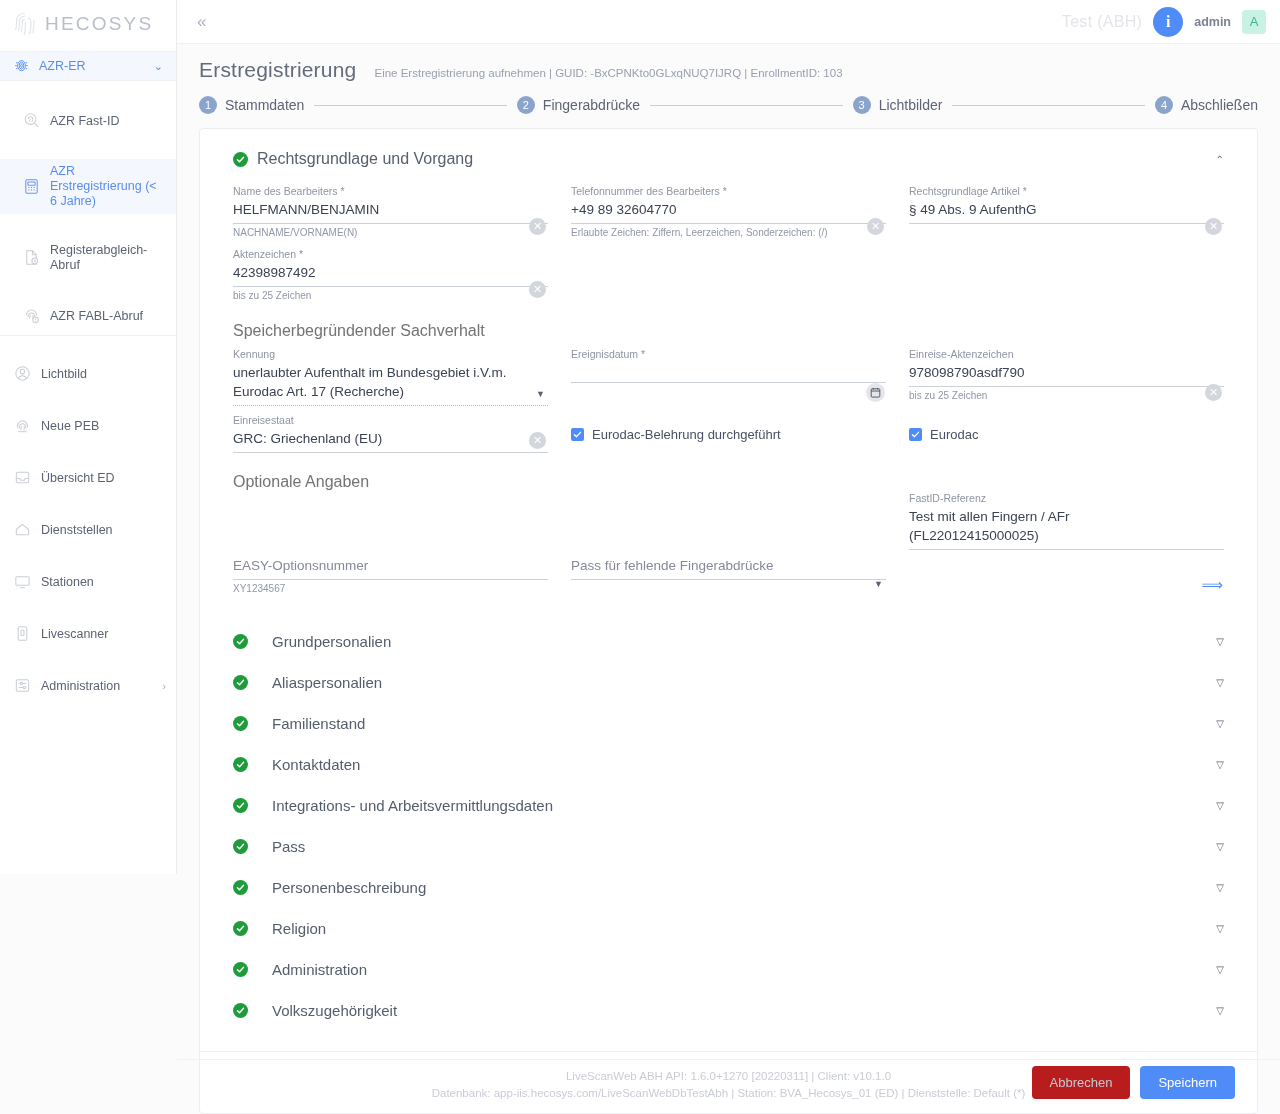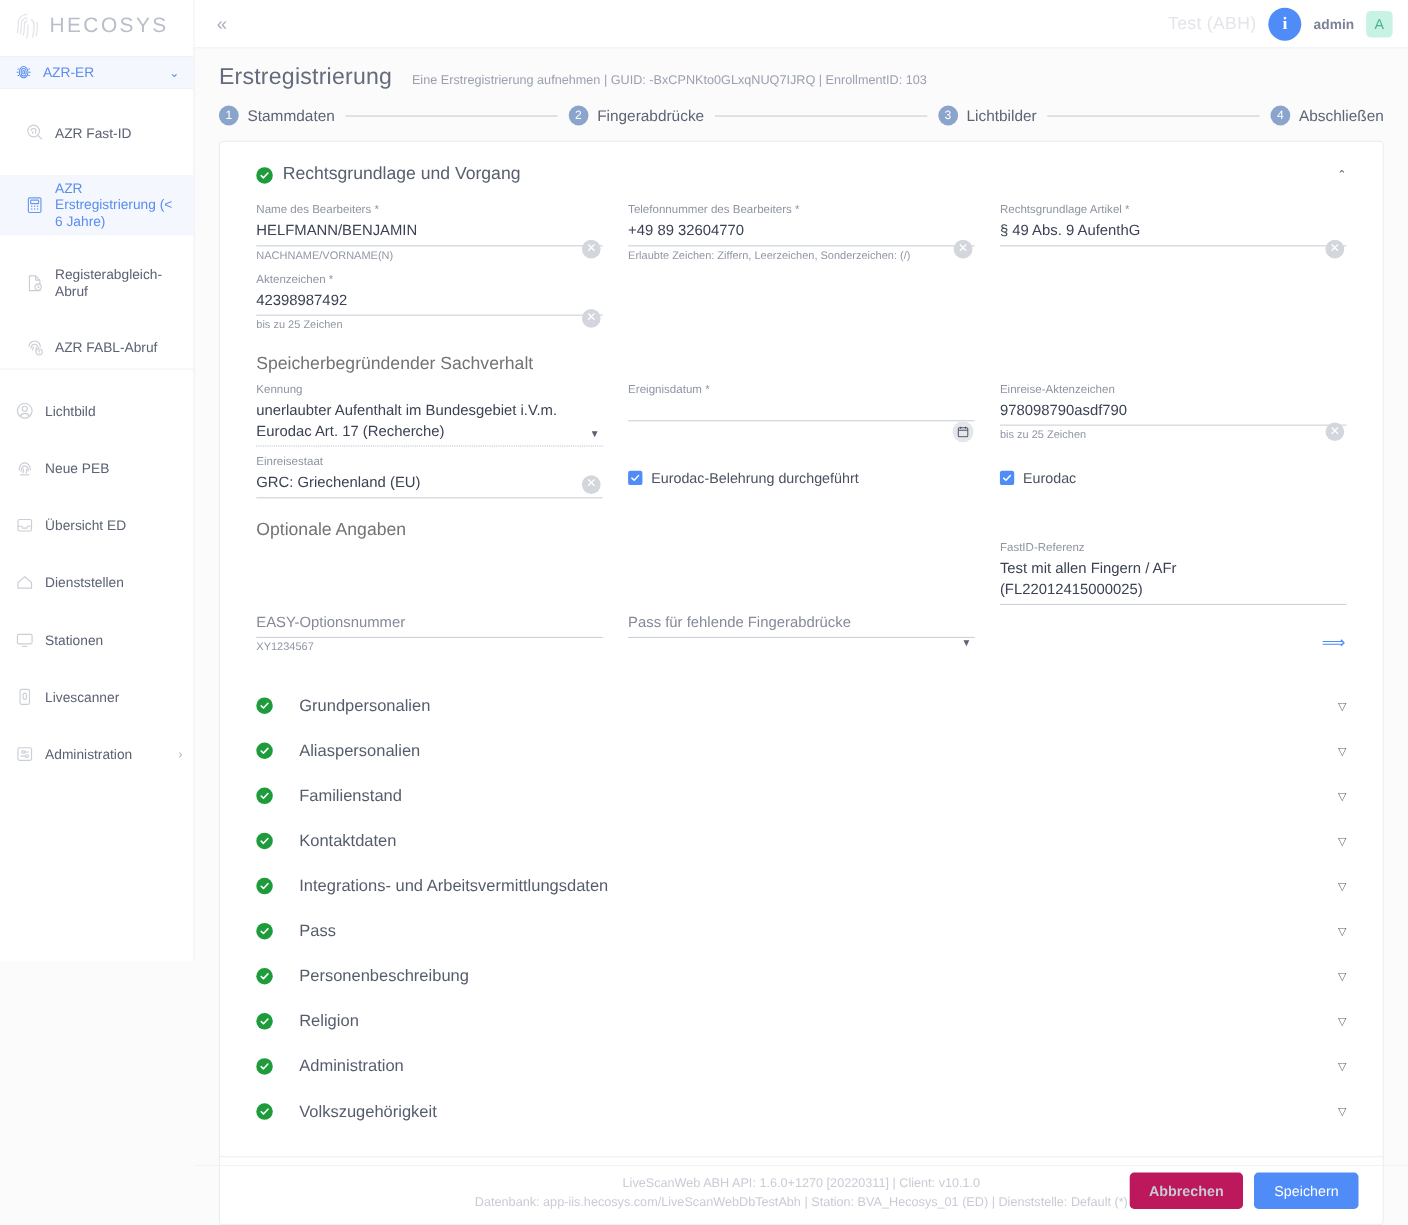--- a/index.html
+++ b/index.html
@@ -164,21 +164,21 @@
   .acc-item .chev { margin-left: auto; color: #5c6373; font-size: 10px; }
 
   .card-foot {
     border-top: 1px solid #eef0f3; padding: 14px 22px;
     display: flex; justify-content: flex-end; gap: 10px; margin-top: 20px;
   }
   .btn {
     border: none; border-radius: 4px; font-size: 13px; padding: 9px 18px;
     cursor: pointer; font-family: "Liberation Sans", sans-serif;
   }
-  .btn-ghost { background: #be185d; color: #c6cad3; font-weight: bold; }
+  .btn-ghost { background: #b91c1c; color: #c6cad3; }
   .btn-primary { background: #4f8cf7; color: #fff; }
 
   .footer {
     position: absolute; left: 0; right: 0; bottom: 0;
     padding: 8px 22px 12px 22px; font-size: 11.5px; color: #c9ccd5;
     line-height: 17px; border-top: 1px solid #f1f2f5; text-align: center;
   }
 </style>
 </head>
 <body>

